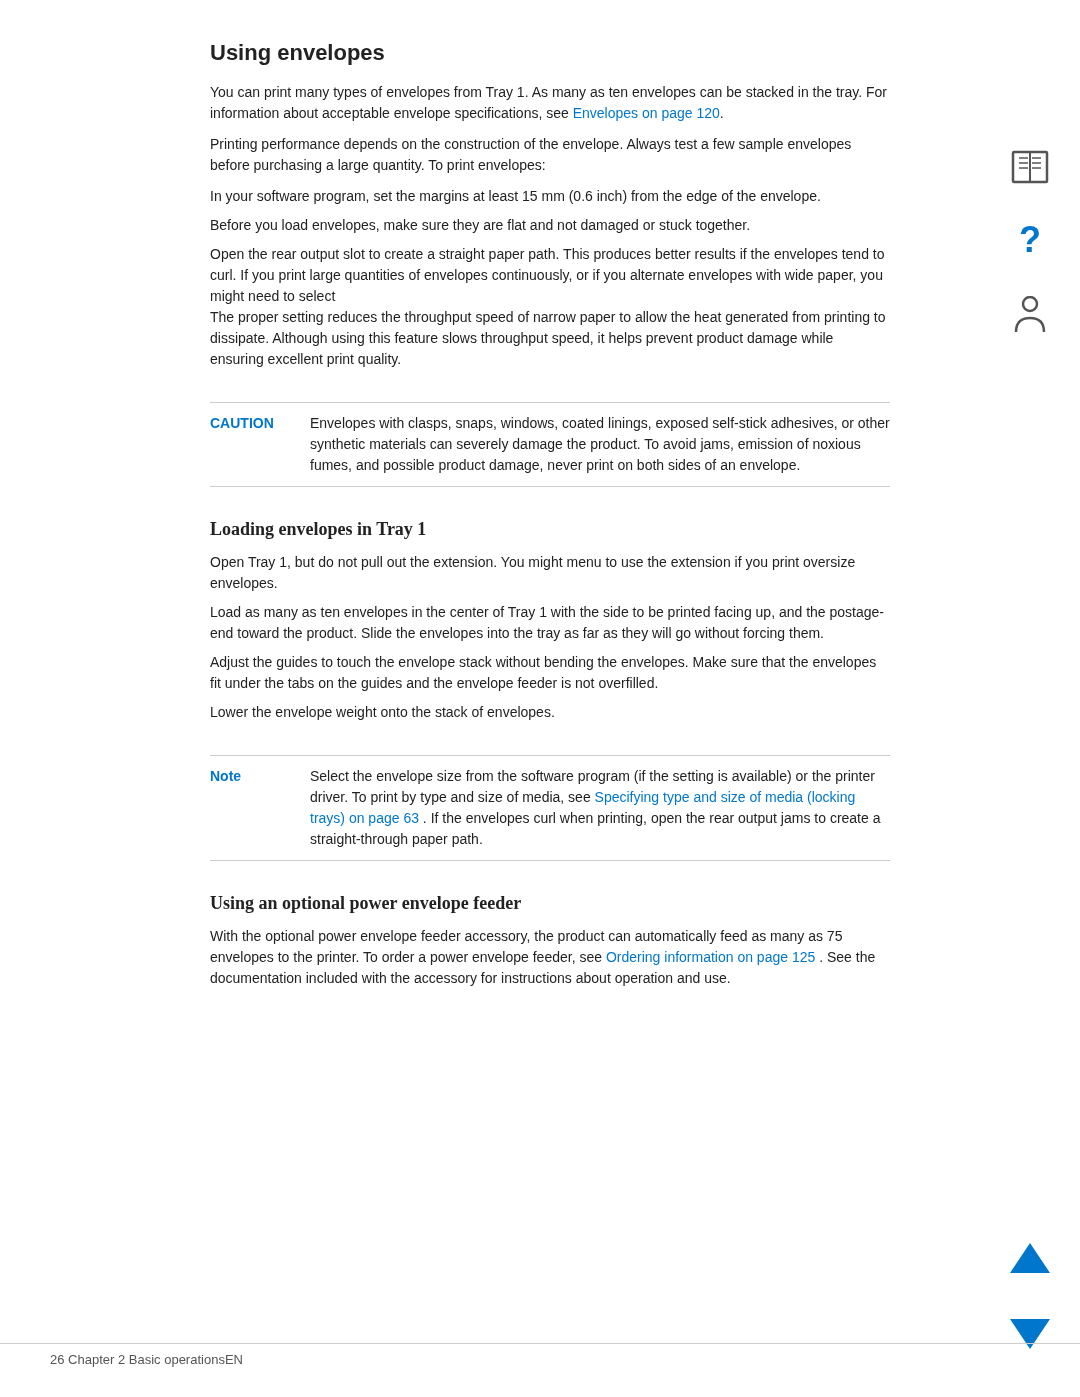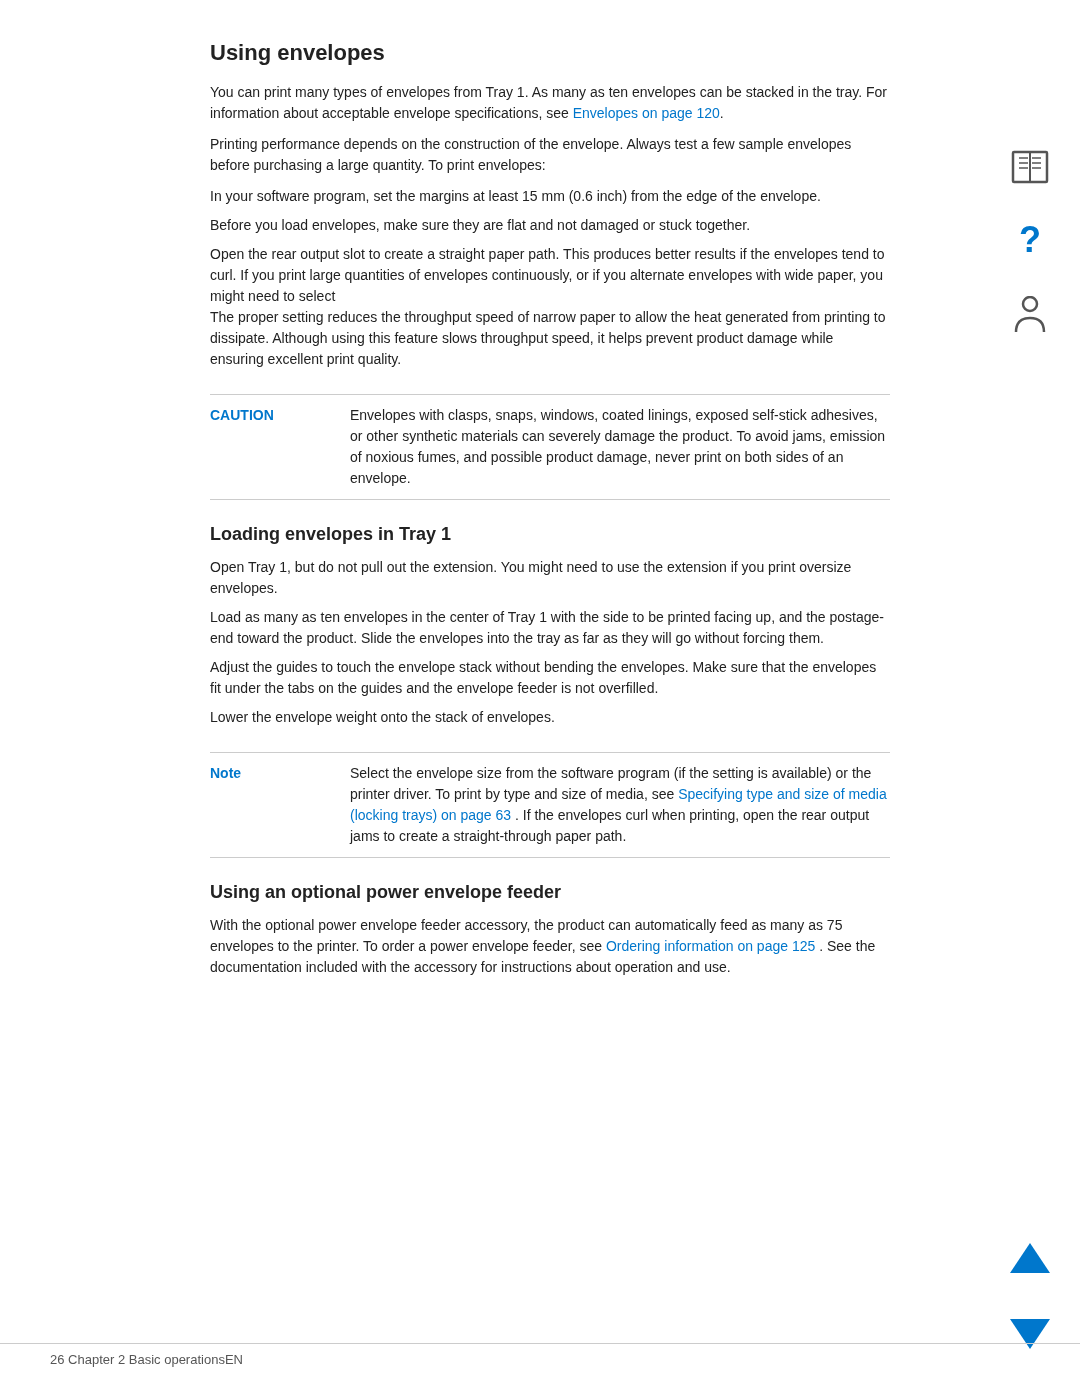--- a/index.html
+++ b/index.html
@@ -43,20 +43,21 @@
       font-weight: bold;
       color: #222;
       margin-bottom: 16px;
     }
     
     h2.section-title {
       font-size: 18px;
       font-weight: bold;
       color: #222;
       margin-bottom: 12px;
+      font-family: Liberation Serif, serif;
     }
     p {
       line-height: 1.5;
       margin-bottom: 10px;
       color: #222;
     }
     .indent-block {
       margin-bottom: 8px;
     }
     .indent-block p {
@@ -64,23 +65,22 @@
     }
     a.link {
       color: #0077cc;
       text-decoration: none;
     }
     
     .annotation-row {
       display: flex;
       border-top: 1px solid #cccccc;
       border-bottom: 1px solid #cccccc;
-      margin: 24px 0;
+      margin: 32px 0;
       padding: 10px 0;
-      gap: 40px;
     }
     .annotation-label {
       width: 100px;
       flex-shrink: 0;
       font-weight: bold;
       padding-top: 2px;
     }
     .annotation-label.caution {
       color: #0077cc;
     }
@@ -177,21 +177,21 @@
     </div>
 
     <div class="annotation-row">
       <div class="annotation-label caution">CAUTION</div>
       <div class="annotation-body">Envelopes with clasps, snaps, windows, coated linings, exposed self-stick adhesives, or other synthetic materials can severely damage the product. To avoid jams, emission of noxious fumes, and possible product damage, never print on both sides of an envelope.</div>
     </div>
 
     <h2 class="section-title">Loading envelopes in Tray 1</h2>
 
     <div class="indent-block">
-      <p>Open Tray 1, but do not pull out the extension. You might need to use the extension if you print oversize envelopes.</p>
+      <p>Open Tray 1, but do not pull out the extension. You might menu to use the extension if you print oversize envelopes.</p>
       <p>Load as many as ten envelopes in the center of Tray 1 with the side to be printed facing up, and the postage-end toward the product. Slide the envelopes into the tray as far as they will go without forcing them.</p>
       <p>Adjust the guides to touch the envelope stack without bending the envelopes. Make sure that the envelopes fit under the tabs on the guides and the envelope feeder is not overfilled.</p>
       <p>Lower the envelope weight onto the stack of envelopes.</p>
     </div>
 
     <div class="annotation-row">
       <div class="annotation-label note">Note</div>
       <div class="annotation-body">
         <span>Select the envelope size from the software program (if the setting is available) or the printer driver. To print by type and size of media, see</span>
         <a class="link" href="#">Specifying type and size of media (locking trays)  on page 63</a>

